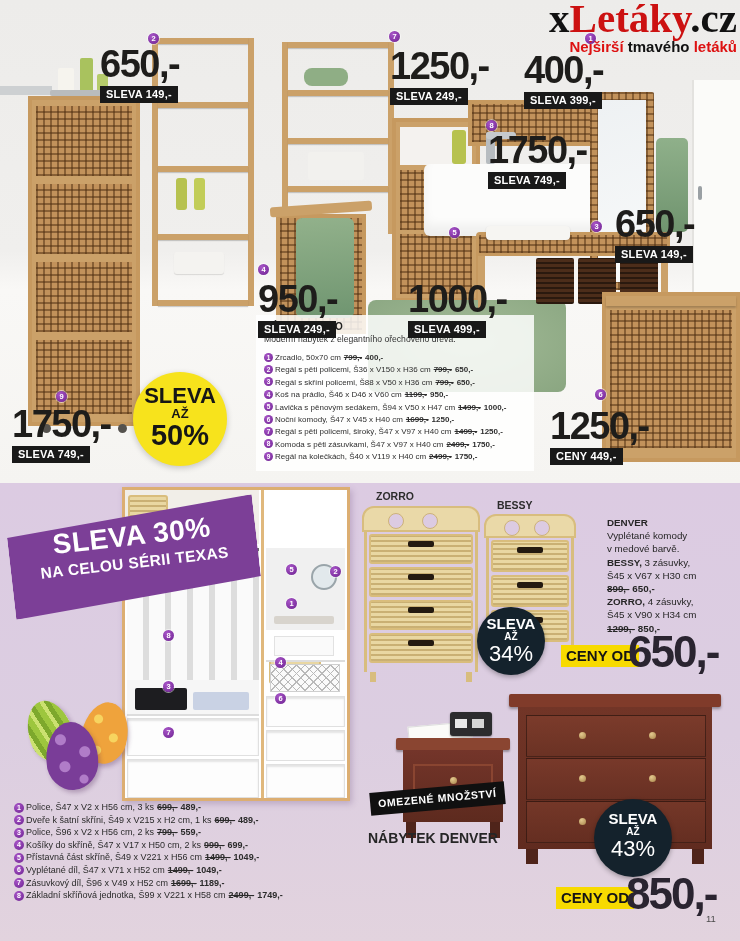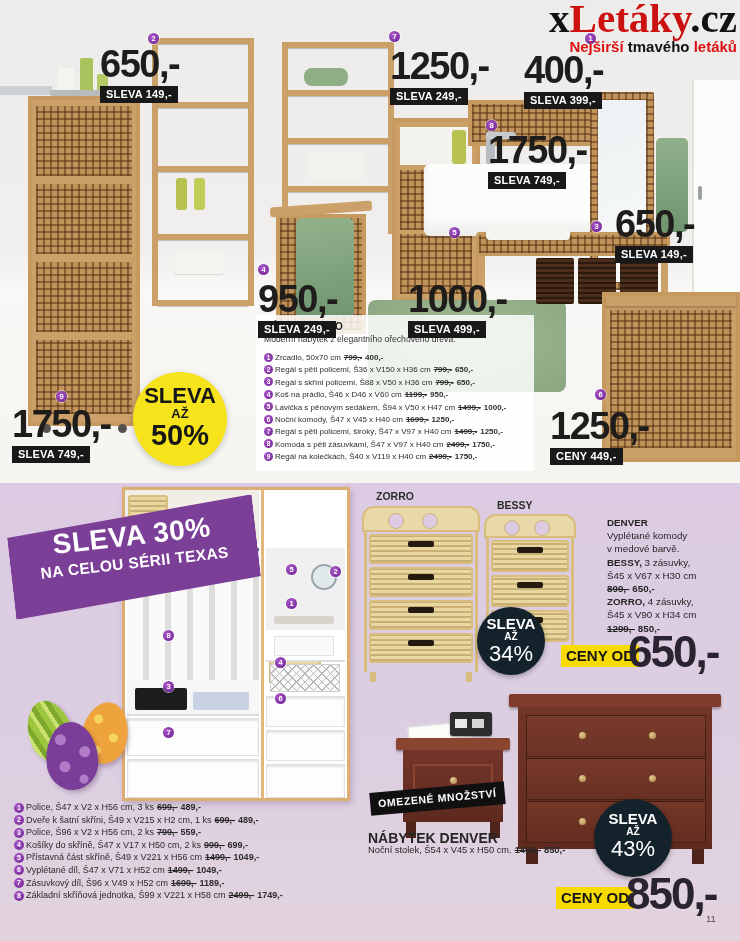--- a/index.html
+++ b/index.html
@@ -391,21 +391,20 @@
       </div>
     </div>
     <div class="abs" style="left:12px;top:163px;width:12px;height:15px;background:#4f241a"></div>
     <div class="abs" style="left:178px;top:163px;width:12px;height:15px;background:#4f241a"></div>
   </div>
 
   <div class="limited">OMEZENÉ MNOŽSTVÍ</div>
 
   <div class="dlist">
     <div class="b" style="font-size:14px">NÁBYTEK DENVER</div>
-    <div><span>Noční stolek, Š54 x V45 x H50 cm.</span><span class="old">1499,-</span><span class="new">850,-</span></div>
   </div>
 
   <div class="dcirc" style="left:594px;top:799px;width:78px;height:78px;padding-top:12px;box-sizing:border-box">
     <div class="s1">SLEVA</div>
     <div class="s2">AŽ</div>
     <div class="s3">43%</div>
   </div>
   <div class="abs" style="left:556px;top:887px;z-index:25"><span class="cenylab">CENY OD</span></div>
   <div class="bigp" style="left:626px;top:872px">850,-</div>
 

